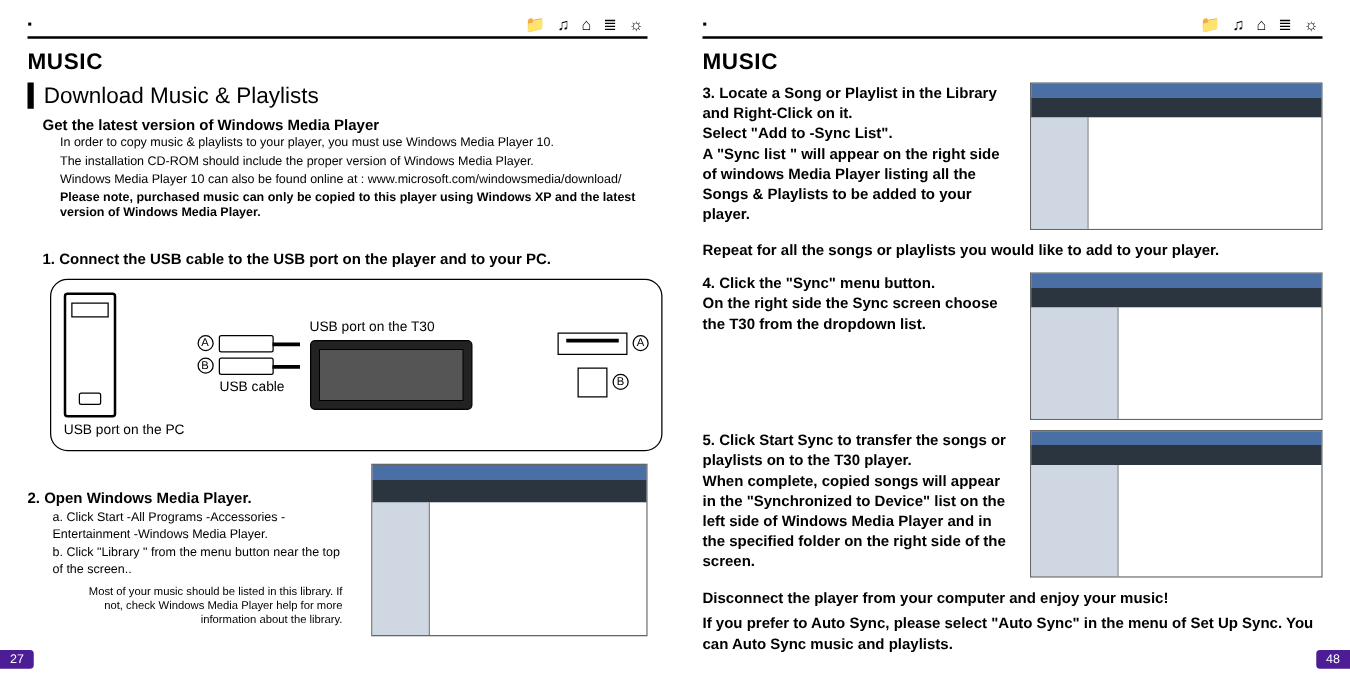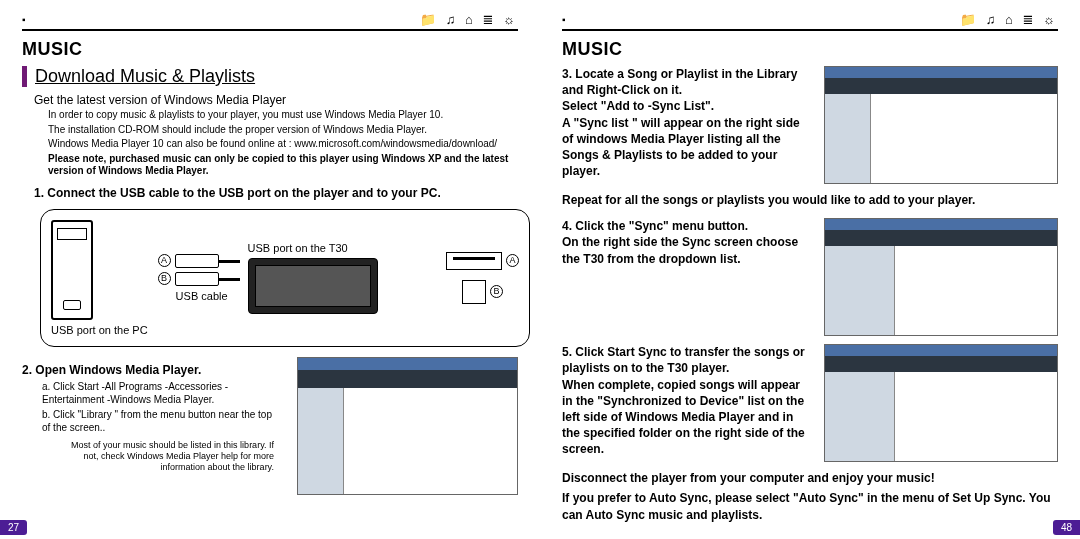--- a/index.html
+++ b/index.html
@@ -30,42 +30,41 @@
   }
   .tiny-mark { font-size: 10px; }
   .top-icons { font-size: 13px; letter-spacing: 3px; }
   .music-title {
     font-weight: 900;
     font-size: 18px;
     letter-spacing: 0.5px;
     margin-bottom: 6px;
   }
   .sub-bar {
-    border-left: 5px solid #701a75;
+    border-left: 5px solid #000000;
     padding-left: 8px;
     font-size: 18px;
     margin-bottom: 6px;
     font-weight: 400;
-    text-decoration: underline;
   }
   .bold-line {
-    font-weight: 400;
+    font-weight: 700;
     font-size: 12px;
     margin-bottom: 2px;
   }
   .body-text {
     font-size: 10px;
     line-height: 1.25;
     margin-bottom: 2px;
     padding-left: 12px;
   }
   .step {
     font-weight: 700;
     font-size: 12px;
-    margin-top: 6px;
+    margin-top: 20px;
     margin-bottom: 3px;
   }
   .diagram-box {
     border: 1.5px solid #000;
     border-radius: 14px;
     margin: 6px 0 6px 18px;
     width: 490px;
     height: 138px;
     padding: 8px 10px;
     font-size: 9px;

